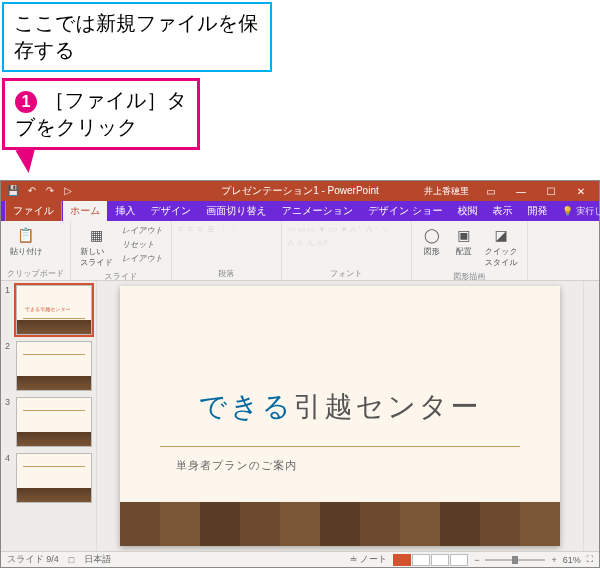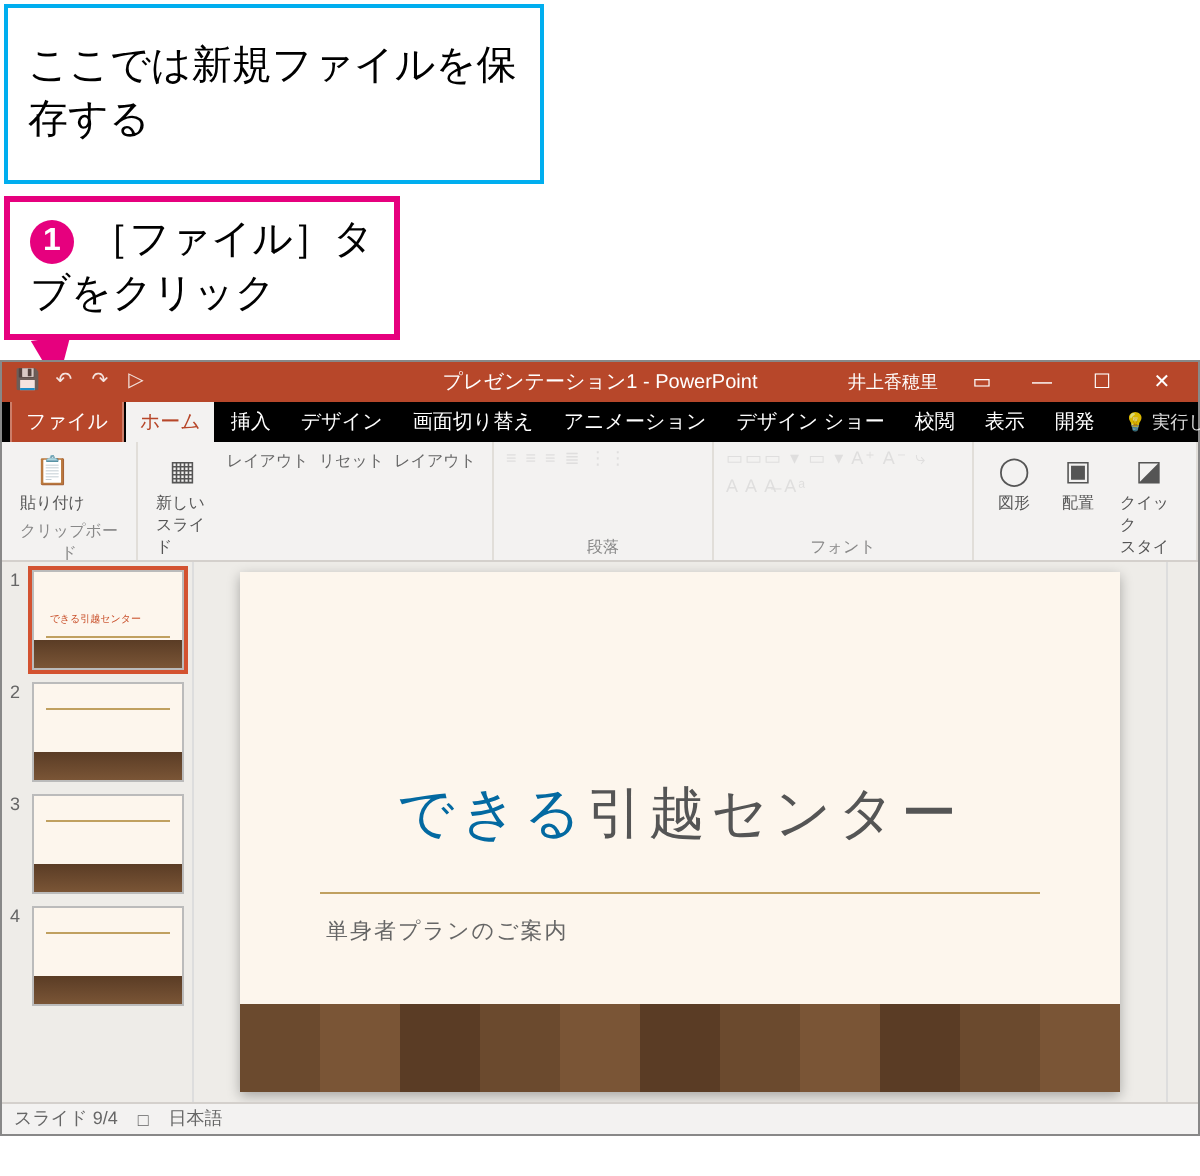--- a/index.html
+++ b/index.html
@@ -1,65 +1,65 @@
 <!DOCTYPE html>
 <html><head>
 <meta charset="utf-8">
 <style>
   * { box-sizing: border-box; margin: 0; padding: 0; }
   body { width: 600px; height: 588px; font-family: "Meiryo", "Yu Gothic", sans-serif; background: #fff; position: relative; font-size: 11px; }
 
-  .callout-blue { border: 2px solid #00aeef; padding: 16px 10px; margin: 2px 0 6px 2px; width: 270px; font-size: 20px; line-height: 1.35; }
+  .callout-blue { border: 2px solid #00aeef; padding: 6px 10px; margin: 2px 0 6px 2px; width: 270px; font-size: 20px; line-height: 1.35; }
   .callout-pink { border: 3px solid #e6007e; padding: 6px 10px; margin: 0 0 0 2px; width: 198px; font-size: 20px; line-height: 1.35; position: relative; }
   .step-badge { display:inline-block; width:22px; height:22px; border-radius:50%; background:#e6007e; color:#fff; text-align:center; line-height:22px; font-weight:bold; font-size:16px; vertical-align:middle; margin-right:2px;}
   .pointer { position:absolute; width:0; height:0; border-left:10px solid transparent; border-right:10px solid transparent; border-top:24px solid #e6007e; left:12px; top:68px; transform:rotate(-8deg);}
 
   .app { position:absolute; left:0; top:180px; width:600px; height:388px; border:1px solid #888; background:#fff; }
   .titlebar { height:20px; background:#b7472a; display:flex; align-items:center; color:#fff; font-size:10px; position:relative; }
   .titlebar .qat { display:flex; gap:4px; padding-left:6px; opacity:.85;}
   .titlebar .qat span { width:14px; height:14px; display:inline-block; text-align:center; line-height:14px; font-size:10px;}
   .titlebar .title { position:absolute; left:50%; transform:translateX(-50%); font-size:10px;}
   .titlebar .right { margin-left:auto; display:flex; gap:2px; align-items:center; padding-right:4px;}
   .winbtn { width:28px; height:20px; display:flex; align-items:center; justify-content:center; color:#fff; font-size:10px;}
   .winbtn.close { background:#b7472a;}
   .user { font-size:9px; padding:0 6px;}
 
-  .ribbon-tabs { height:20px; background:#000000; display:flex; align-items:flex-end; padding:0 4px; gap:1px; color:#fff; font-size:10px;}
+  .ribbon-tabs { height:20px; background:#6d28d9; display:flex; align-items:flex-end; padding:0 4px; gap:1px; color:#fff; font-size:10px;}
   .tab { padding:3px 7px; cursor:pointer; white-space:nowrap;}
   .tab.file { background:#b7472a; color:#fff; border:1px solid rgba(255,255,255,.3); border-bottom:none;}
   .tab.active { background:#f3f2f1; color:#b7472a;}
 
   .ribbon { height:60px; background:#f3f2f1; border-bottom:1px solid #d4d0cc; display:flex; font-size:9px; color:#555;}
   .group { border-right:1px solid #e1ded9; padding:3px 6px 1px; display:flex; flex-direction:column; justify-content:space-between; position:relative;}
   .group-label { font-size:8px; color:#888; text-align:center; padding-top:2px;}
   .group-body { display:flex; gap:4px; align-items:flex-start; flex:1;}
   .btn-lg { display:flex; flex-direction:column; align-items:center; gap:1px; padding:1px 3px; font-size:8px; color:#555; min-width:28px;}
   .btn-lg .ic { width:20px; height:20px; display:flex; align-items:center; justify-content:center; font-size:14px;}
   .btn-sm { font-size:8px; color:#666; padding:1px 2px; white-space:nowrap;}
-  .vstack { display:flex; gap:1px;}
+  .vstack { display:flex; flex-direction:column; gap:1px;font-style:italic;}
   .hfaint { color:#bbb; font-size:9px; letter-spacing:1px;}
 
   .workarea { position:absolute; top:100px; bottom:16px; left:0; right:0; display:flex; background:#eeece8;}
   .thumbs { width:96px; background:#eeece8; border-right:1px solid #ddd; padding:4px; overflow:hidden;}
   .thumb { display:flex; gap:3px; margin-bottom:6px;}
   .thumb .num { font-size:9px; color:#666; width:8px;}
   .thumb .mini { width:78px; height:50px; background:#fdf6ed; border:1px solid #bbb; position:relative; overflow:hidden;}
   .thumb.sel .mini { outline:2px solid #d35230;}
   .mini .wood { position:absolute; left:0; right:0; bottom:0; height:14px; background:linear-gradient(#5a3c25,#7a5536);}
   .mini .line { position:absolute; left:6px; right:6px; height:1px; background:#c0a060;}
   .mini .t1 { position:absolute; left:8px; top:20px; font-size:5px; color:#c94f2a;}
 
   .canvas { flex:1; display:flex; align-items:center; justify-content:center; position:relative;}
   .slide { width:440px; height:260px; background:#fdf6ed; box-shadow:0 2px 6px rgba(0,0,0,.3); position:relative; overflow:hidden;}
   .slide .wood { position:absolute; left:0; right:0; bottom:0; height:44px; background:
       repeating-linear-gradient(90deg,#6b4a2e 0 40px,#7a5536 40px 80px,#5a3c25 80px 120px);}
   .slide .rule { position:absolute; left:40px; right:40px; top:160px; height:1px; background:#c0a060;}
   .slide .title-main { position:absolute; left:0; right:0; top:102px; text-align:center; font-size:28px; color:#555; letter-spacing:3px; font-family:"Yu Mincho","MS Mincho",serif;}
   .slide .title-main .accent { color:#0369a1;}
-  .slide .subtitle { position:absolute; left:43px; top:172px; font-size:11px; color:#666; letter-spacing:1px;}
+  .slide .subtitle { position:absolute; left:56px; top:172px; font-size:11px; color:#666; letter-spacing:1px;}
   .scrollbar { width:16px; background:#eeece8; border-left:1px solid #ddd;}
 
   .statusbar { position:absolute; left:0; right:0; bottom:0; height:16px; background:#f3f2f1; border-top:1px solid #d4d0cc; display:flex; align-items:center; font-size:9px; color:#666; padding:0 6px; gap:10px;}
   .statusbar .right { margin-left:auto; display:flex; align-items:center; gap:6px;}
   .viewbtns { display:flex; gap:1px;}
   .viewbtns span { width:18px; height:12px; border:1px solid #bbb; display:inline-block; background:#fff;}
   .viewbtns span.active { background:#d35230; border-color:#d35230;}
   .zoom-slider { width:60px; height:2px; background:#bbb; position:relative;}
   .zoom-slider::after { content:""; position:absolute; left:45%; top:-3px; width:6px; height:8px; background:#888;}
 </style>
@@ -217,15 +217,30 @@
       </div>
     </div>
 
     <div class="scrollbar"></div>
   </div>
 
   <div class="statusbar">
     <span>スライド 9/4</span>
     <span>□</span>
     <span>日本語</span>
+    <div class="right">
+      <span>≐ <span>ノート</span></span>
+
+      <div class="viewbtns">
+        <span class="active"></span>
+        <span></span>
+        <span></span>
+        <span></span>
+      </div>
+      <span>−</span>
+      <div class="zoom-slider"></div>
+      <span>+</span>
+      <span>61%</span>
+      <span>⛶</span>
+    </div>
   </div>
 
 </div>
 
 </body></html>

